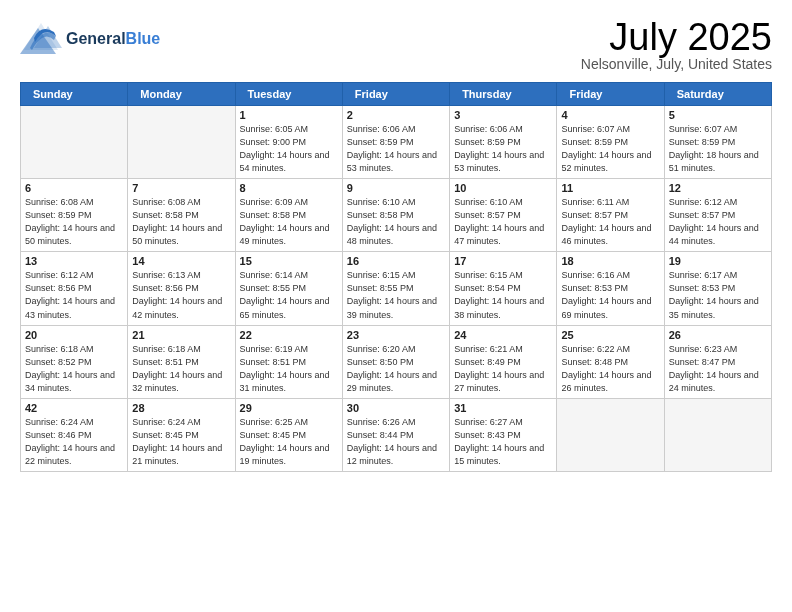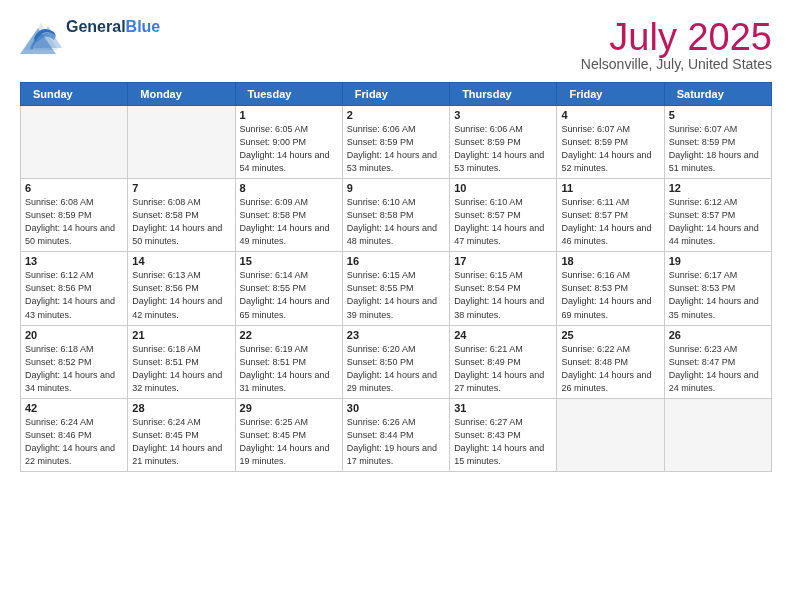--- a/index.html
+++ b/index.html
@@ -20,21 +20,21 @@
       display: flex;
       justify-content: space-between;
       align-items: flex-start;
       margin-bottom: 10px;
     }
     .title-area {
       text-align: right;
     }
     .month-title {
       font-size: 38px;
-      color: #be185d;
+      color: #000000;
       font-weight: 300;
       line-height: 1;
     }
     .location {
       font-size: 14px;
       color: #555;
     }
     table {
       width: 100%;
       border-collapse: collapse;
@@ -74,20 +74,21 @@
       margin-bottom: 2px;
     }
     .day-info {
       line-height: 1.45;
       color: #333;
     }
 
     
     .logo-wrap {
       display: flex;
+      align-items: center;
       gap: 4px;
     }
     .logo-text-group {
       display: flex;
       flex-direction: column;
       line-height: 1.1;
     }
     .general-text {
       font-size: 16px;
       font-weight: bold;
@@ -263,21 +264,21 @@
           <td>
             <span class="day-num">28</span>
             <div class="day-info"><span>Sunrise: 6:24 AM</span><br><span>Sunset: 8:45 PM</span><br><span>Daylight: 14 hours and 21 minutes.</span></div>
           </td>
           <td>
             <span class="day-num">29</span>
             <div class="day-info"><span>Sunrise: 6:25 AM</span><br><span>Sunset: 8:45 PM</span><br><span>Daylight: 14 hours and 19 minutes.</span></div>
           </td>
           <td>
             <span class="day-num">30</span>
-            <div class="day-info"><span>Sunrise: 6:26 AM</span><br><span>Sunset: 8:44 PM</span><br><span>Daylight: 19 hours and 17 minutes.</span></div>
+            <div class="day-info"><span>Sunrise: 6:26 AM</span><br><span>Sunset: 8:44 PM</span><br><span>Daylight: 14 hours and 12 minutes.</span></div>
           </td>
           <td>
             <span class="day-num">31</span>
             <div class="day-info"><span>Sunrise: 6:27 AM</span><br><span>Sunset: 8:43 PM</span><br><span>Daylight: 14 hours and 15 minutes.</span></div>
           </td>
           <td class="empty"></td>
           <td class="empty"></td>
         </tr>
       </tbody>
   </table>

